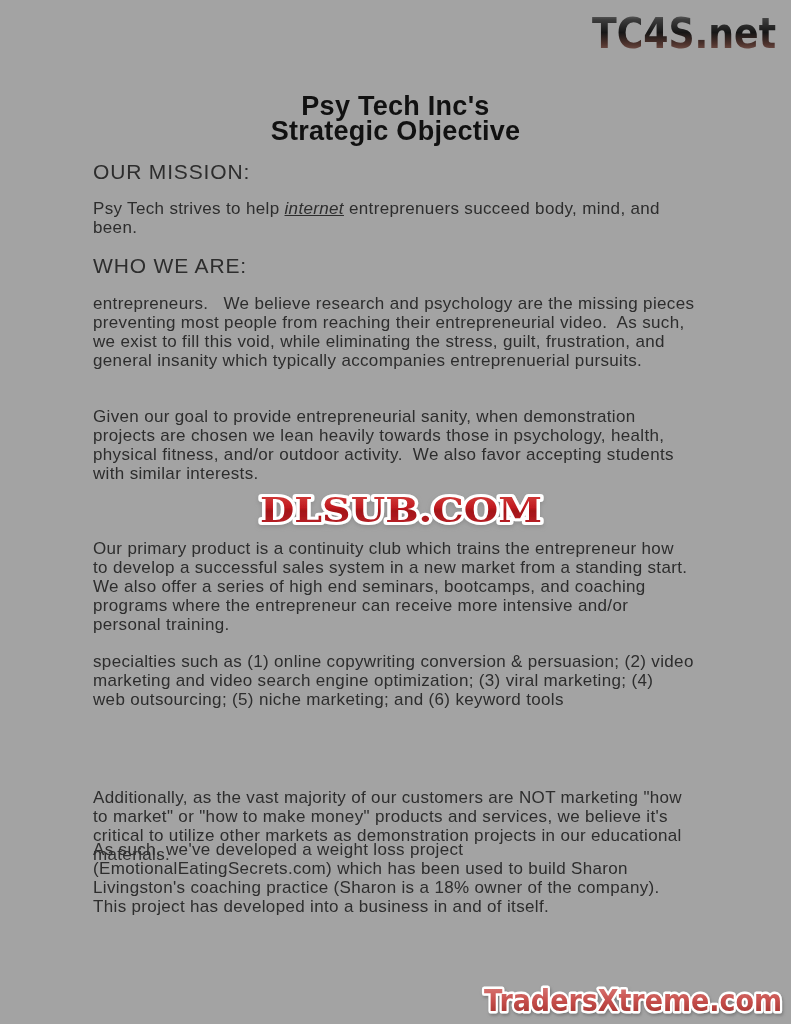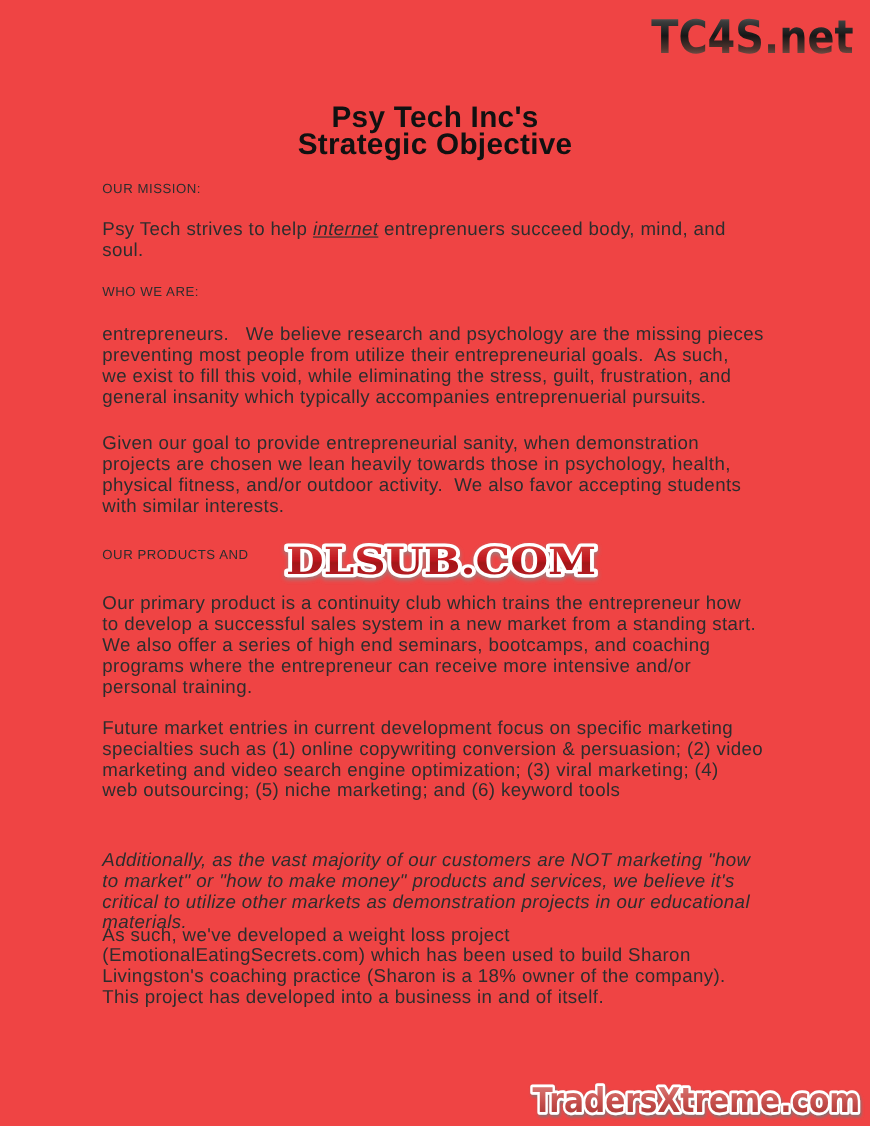--- a/index.html
+++ b/index.html
@@ -1,46 +1,46 @@
 <!DOCTYPE html>
 <html><head>
 <meta charset="utf-8">
 <style>
   html,body{margin:0;padding:0;background:#e8e8e8;}
   .page{
     position:relative;
     width:791px;height:1024px;
-    background:#ef4444;
+    background:#a3a3a3;
     font-family:"Liberation Sans", sans-serif;
     color:#2d2d2d;
     overflow:hidden;
     margin:0 auto;
   }
   
   .tc4s-wrap{position:absolute;top:7px;right:13px;}
   
   .doc-title{
     position:absolute;top:94px;left:0;width:100%;
     text-align:center;font-weight:bold;font-size:27px;line-height:25px;
     color:#111;letter-spacing:0.01em;
   }
   
   .tblock{position:absolute;left:93px;width:620px;font-size:17px;line-height:19px;letter-spacing:0.02em;}
   .tblock .line{white-space:pre;}
-  .heading{font-size:12px;letter-spacing:0.04em;}
+  .heading{font-size:21px;letter-spacing:0.04em;}
   .em-ul{font-style:italic;text-decoration:underline;}
   .b-mission-h{top:162px;}
   .b-mission-p{top:199px;}
   .b-who-h{top:256px;}
   .b-who-p{top:294px;}
-  .b-given-p{top:393px;}
+  .b-given-p{top:407px;}
   .b-products-h{top:495px;}
   .b-primary-p{top:539px;}
   .b-future-p{top:652px;}
-  .b-additionally-p{top:772px;font-style:italic;}
+  .b-additionally-p{top:788px;}
   .b-assuch-p{top:840px;}
   
   .dlsub-wrap{position:absolute;left:254px;top:483px;z-index:5;}
   
   .traders-wrap{position:absolute;left:477px;top:977px;}
 </style>
 </head>
 <body>
 
 <div class="page">
@@ -61,39 +61,38 @@
   </div>
 
   <div class="doc-title">
     <div>Psy Tech Inc's</div>
     <div>Strategic Objective</div>
   </div>
 
   <div class="tblock heading b-mission-h">OUR MISSION:</div>
   <div class="tblock b-mission-p">
     <div class="line"><span>Psy Tech strives to help </span><span class="em-ul">internet</span><span> entreprenuers succeed body, mind, and</span></div>
-    <div class="line">soul.</div>
+    <div class="line">been.</div>
   </div>
 
   <div class="tblock heading b-who-h">WHO WE ARE:</div>
   <div class="tblock b-who-p">
       <div class="line">entrepreneurs.   We believe research and psychology are the missing pieces</div>
-      <div class="line">preventing most people from utilize their entrepreneurial goals.  As such,</div>
+      <div class="line">preventing most people from reaching their entrepreneurial video.  As such,</div>
       <div class="line">we exist to fill this void, while eliminating the stress, guilt, frustration, and</div>
       <div class="line">general insanity which typically accompanies entreprenuerial pursuits.</div>
     </div>
 
   <div class="tblock b-given-p">
       <div class="line">Given our goal to provide entrepreneurial sanity, when demonstration</div>
       <div class="line">projects are chosen we lean heavily towards those in psychology, health,</div>
       <div class="line">physical fitness, and/or outdoor activity.  We also favor accepting students</div>
       <div class="line">with similar interests.</div>
     </div>
 
-  <div class="tblock heading b-products-h">OUR PRODUCTS AND</div>
 
   <div class="dlsub-wrap">
     <svg width="294" height="52" viewBox="0 0 294 52">
       <defs>
         <linearGradient id="dlsubGrad" x1="0" y1="0" x2="0" y2="1">
           <stop offset="0" stop-color="#d94a45"></stop>
           <stop offset="0.45" stop-color="#c0191f"></stop>
           <stop offset="0.52" stop-color="#a31318"></stop>
           <stop offset="1" stop-color="#c1272b"></stop>
         </linearGradient>
@@ -107,21 +106,20 @@
 
   <div class="tblock b-primary-p">
       <div class="line">Our primary product is a continuity club which trains the entrepreneur how</div>
       <div class="line">to develop a successful sales system in a new market from a standing start.</div>
       <div class="line">We also offer a series of high end seminars, bootcamps, and coaching</div>
       <div class="line">programs where the entrepreneur can receive more intensive and/or</div>
       <div class="line">personal training.</div>
     </div>
 
   <div class="tblock b-future-p">
-      <div class="line">Future market entries in current development focus on specific marketing</div>
       <div class="line">specialties such as (1) online copywriting conversion &amp; persuasion; (2) video</div>
       <div class="line">marketing and video search engine optimization; (3) viral marketing; (4)</div>
       <div class="line">web outsourcing; (5) niche marketing; and (6) keyword tools</div>
     </div>
 
   <div class="tblock b-additionally-p">
       <div class="line">Additionally, as the vast majority of our customers are NOT marketing "how</div>
       <div class="line">to market" or "how to make money" products and services, we believe it's</div>
       <div class="line">critical to utilize other markets as demonstration projects in our educational</div>
       <div class="line">materials.</div>

